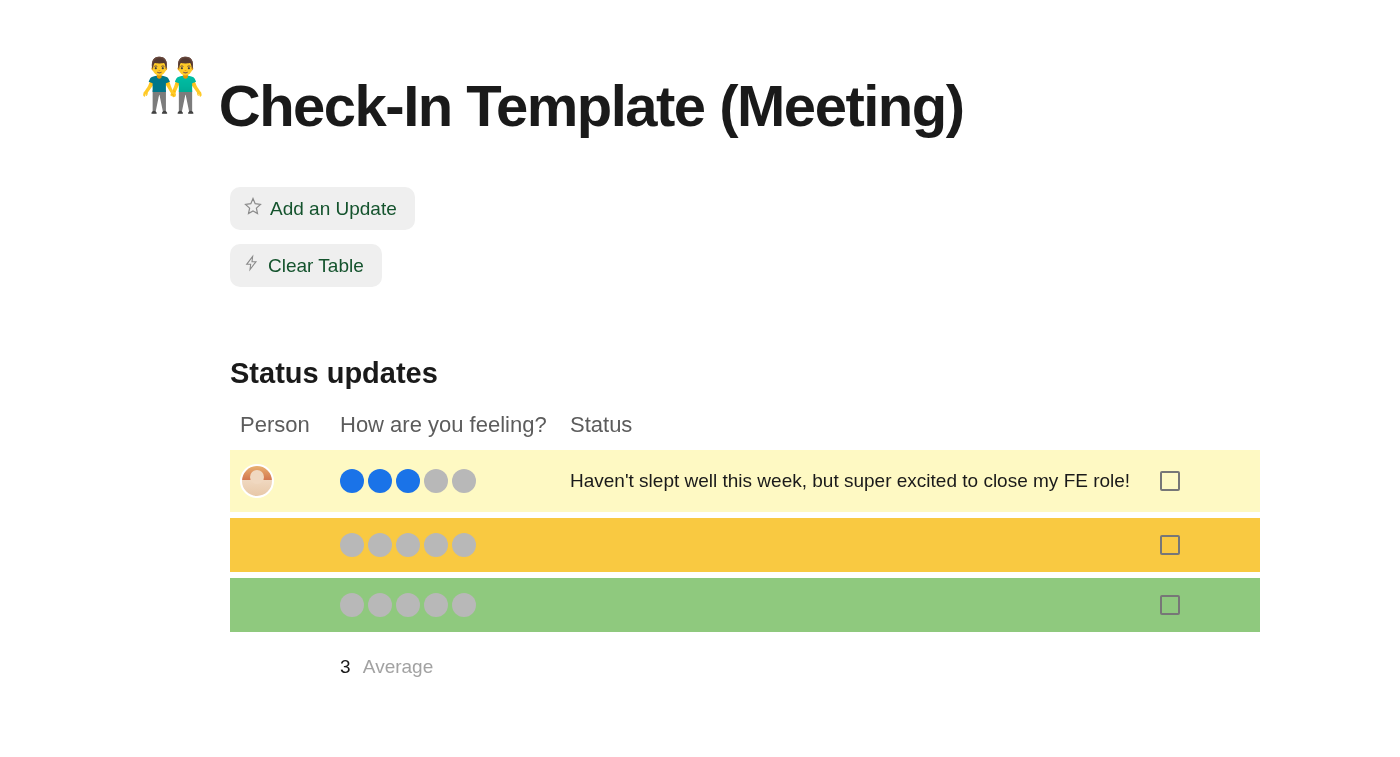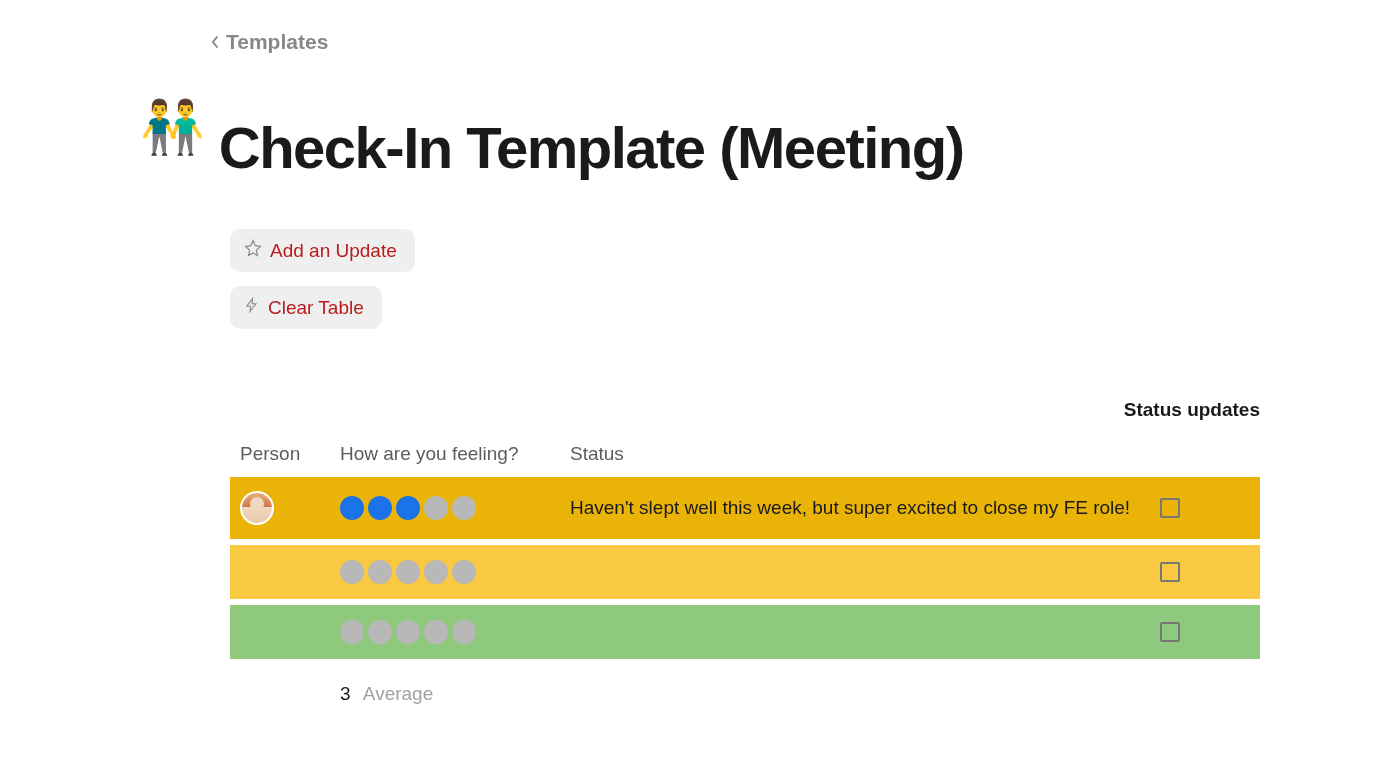--- a/index.html
+++ b/index.html
@@ -59,54 +59,53 @@
     .action-btn {
       display: inline-flex;
       align-items: center;
       gap: 8px;
       background: #efefef;
       border: none;
       border-radius: 10px;
       padding: 10px 18px 10px 14px;
       font-size: 19px;
       font-weight: 500;
-      color: #b91c1c;
+      color: #14532d;
       cursor: pointer;
       margin-bottom: 14px;
     }
     .action-btn svg {
       fill: #8a8a8a;
     }
     .section-title {
-      font-size: 19px;
+      font-size: 29px;
       font-weight: 800;
       color: #1a1a1a;
       margin-left: 90px;
       margin-bottom: 22px;
-      text-align: right;
     }
     .table {
       margin-left: 90px;
       margin-right: 0;
     }
     .table-header {
       display: grid;
       grid-template-columns: 100px 230px 1fr 90px;
       padding: 0 10px 12px 10px;
       color: #5c5c5c;
-      font-size: 19px;
+      font-size: 22px;
     }
     .row {
       display: grid;
       grid-template-columns: 100px 230px 1fr 90px;
       align-items: center;
       padding: 14px 10px;
       min-height: 54px;
     }
-    .row-red { background: #eab308; }
+    .row-red { background: #fef9c3; }
     .row-yellow { background: #f9c941; }
     .row-green { background: #8fc97e; }
     .row-gap {
       height: 6px;
       background: #fff;
     }
     .avatar {
       width: 34px;
       height: 34px;
       border-radius: 50%;
@@ -164,28 +163,20 @@
       margin-right: 8px;
     }
     .avg-label {
       color: #a2a2a2;
     }
   </style>
 </head>
 <body>
 
 <div class="container">
-  <div class="breadcrumb">
-    <span class="chevron-left">
-      <svg viewBox="0 0 10 14" width="10" height="14">
-          <path d="M7 2 L3 7 L7 12" stroke="#888" stroke-width="2" fill="none" stroke-linecap="round"></path>
-        </svg>
-    </span>
-    <span class="breadcrumb-text">Templates</span>
-  </div>
 
   <div class="title-row">
     <span class="title-emoji">👬</span>
     <h1 class="page-title">Check-In Template (Meeting)</h1>
   </div>
 
   <div class="actions">
     <div>
       <button class="action-btn">
         <span>

